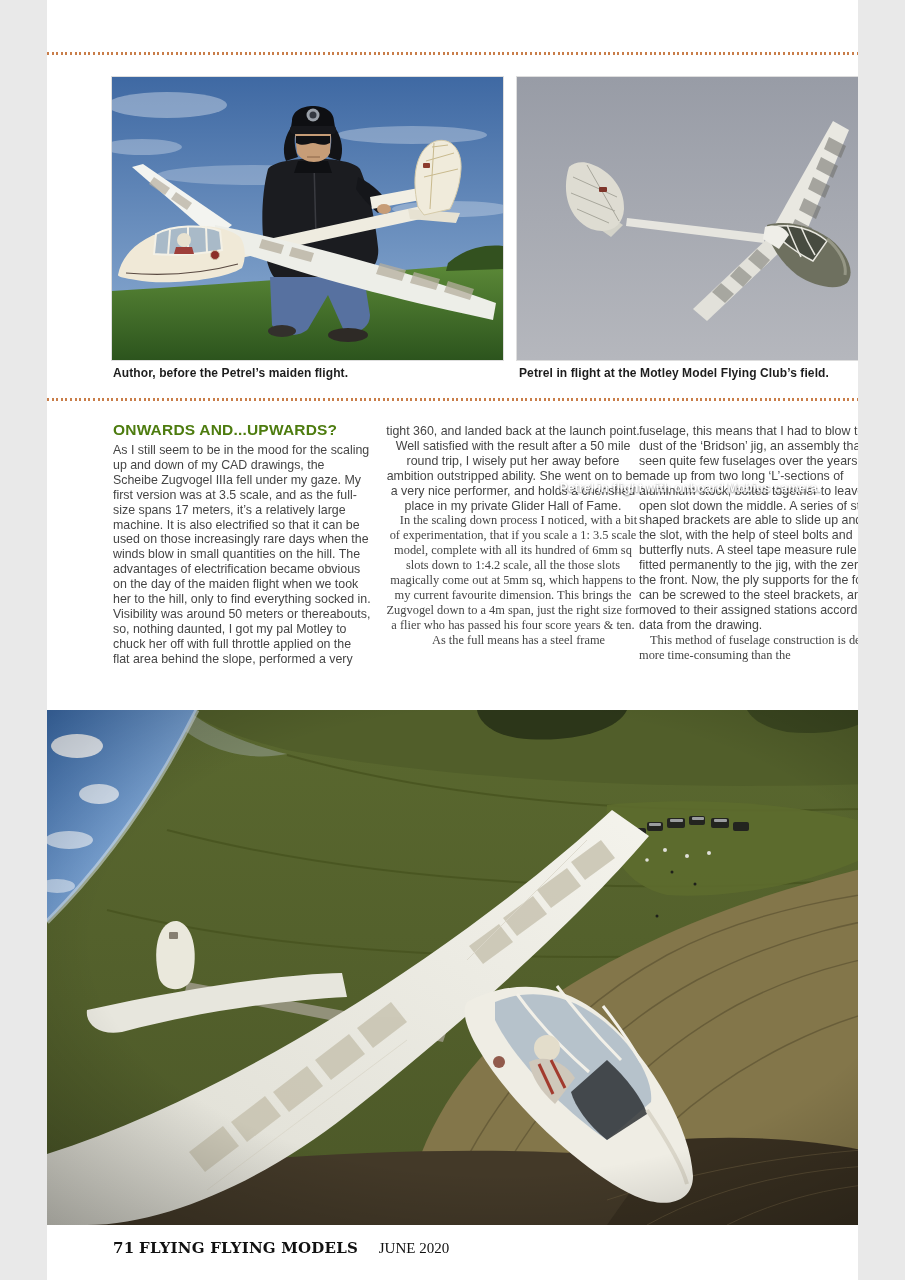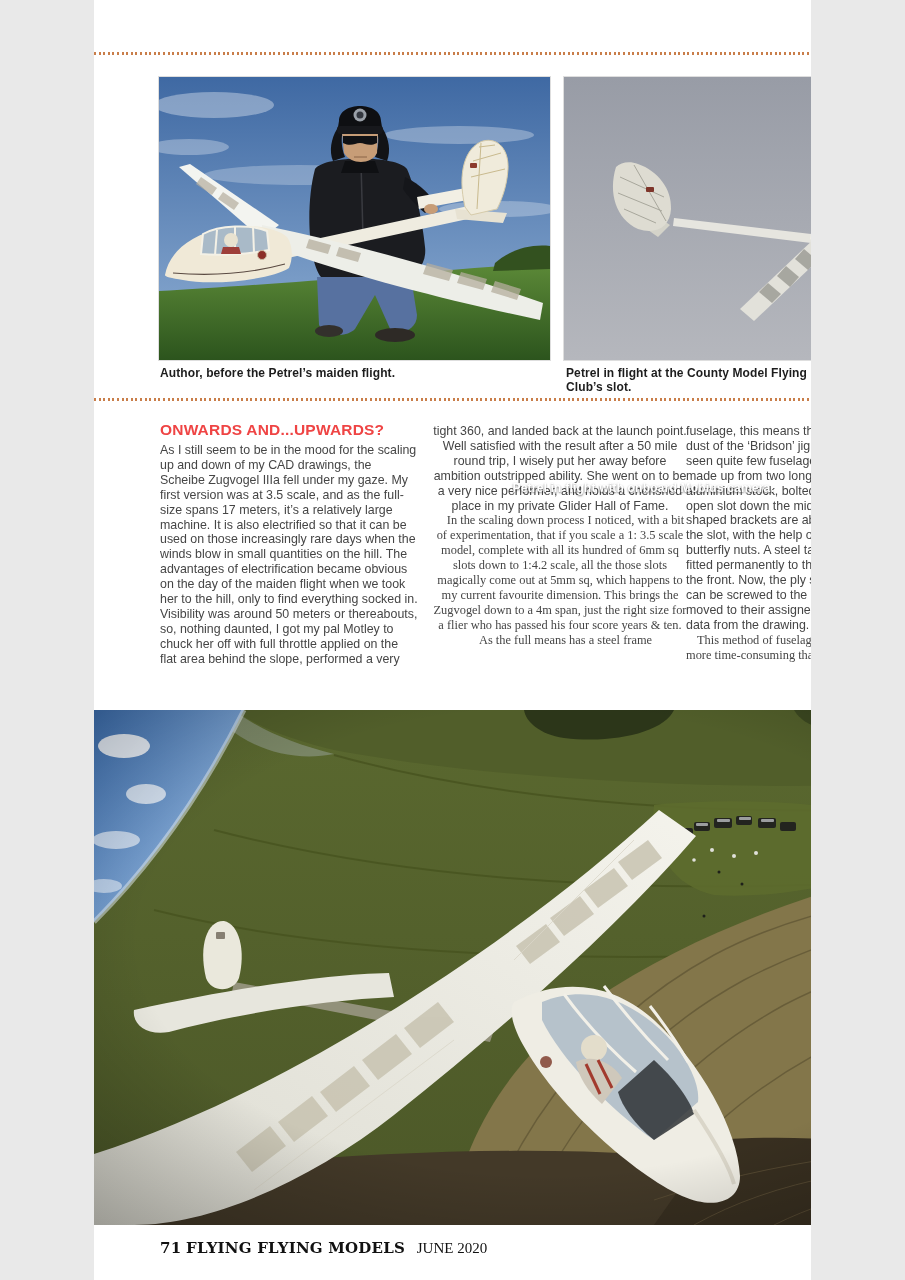--- a/index.html
+++ b/index.html
@@ -1,53 +1,53 @@
 <!DOCTYPE html>
 <html><head>
 <meta charset="utf-8">
 <style>
   html,body{margin:0;padding:0;background:#e9e9e9;}
   .page{
-    position:relative;width:717px;height:1280px;margin:0 auto;
+    position:relative;width:811px;height:1280px;margin:0 auto;
     background:#ffffff;overflow:hidden;
     font-family:"Liberation Sans", sans-serif;
   }
   .dotted-rule{
     position:absolute;left:0;width:905px;height:3px;
     background-image:repeating-linear-gradient(to right,#c97e4a 0px,#c97e4a 2px,transparent 2px,transparent 4.6px);
   }
   .photo{position:absolute;overflow:hidden;outline:1px solid #dedede;}
   .photo svg{display:block;}
   .photo-caption{
     position:absolute;font-size:12px;font-weight:bold;color:#1d1d1d;letter-spacing:.1px;
   }
   .article-col{
     position:absolute;width:258px;top:424px;
     font-size:12.4px;line-height:14.9px;color:#454545;text-align:left;
   }
   .article-col p{margin:0;}
   .article-col p.indent{text-indent:11px;font-family:Liberation Serif, serif;}
   .article-heading{
-    font-size:15.5px;font-weight:bold;color:#ef4444;letter-spacing:.2px;
+    font-size:15.5px;font-weight:bold;color:#4d7c0f;letter-spacing:.2px;
     margin:0 0 5px 0;line-height:17px;
   }
   #col1{left:66px;top:421px;}
   #col2{left:337px;text-align:center;}
   #col3{left:584px;margin-left:8px;}
   .overlay-caption{
     position:absolute;right:37px;top:481px;
     font-size:12px;font-weight:bold;color:#ffffff;letter-spacing:.2px;
     text-shadow:0 1px 2px rgba(0,0,0,.55);
   }
   .footer{
     position:absolute;left:66px;top:1239px;font-size:15px;color:#111111;
     font-family:"DejaVu Serif", serif;white-space:nowrap;
   }
   .footer .num,.footer .mag{font-weight:bold;letter-spacing:.2px;}
-  .footer .issue{font-weight:normal;font-family:"Liberation Serif", serif;margin-left:7px;}
+  .footer .issue{font-weight:normal;font-family:"Liberation Serif", serif;margin-left:16px;}
 </style>
 </head>
 <body>
 
 <div class="page">
 
   <div class="dotted-rule" style="top:52px"></div>
 
   <div class="photo" style="left:65px;top:77px;width:391px;height:283px">
     <svg width="391" height="283" viewBox="0 0 391 283">
@@ -174,21 +174,21 @@
           <path d="M270,148 C274,158 278,168 284,180"></path>
           <path d="M284,150 C288,160 292,168 298,178"></path>
         </g>
         <path d="M310,162 C322,172 330,186 328,198" stroke="#9fa08e" stroke-width="3" fill="none" opacity=".8"></path>
         <path d="M248,150 C258,146 268,150 272,158 L262,172 L246,162 Z" fill="#efeee8"></path>
       </g>
     </svg>
   </div>
 
   <div class="photo-caption" style="left:66px;top:366px">Author, before the Petrel’s maiden flight.</div>
-  <div class="photo-caption" style="left:472px;top:366px">Petrel in flight at the County Model Flying Club’s slot.</div>
+  <div class="photo-caption" style="left:472px;top:366px">Petrel in flight at the Motley Model Flying Club’s field.</div>
 
   <div class="dotted-rule" style="top:398px"></div>
 
   <div class="article-col" id="col1">
     <h2 class="article-heading">ONWARDS AND...UPWARDS?</h2>
     <p>As I still seem to be in the mood for the scaling up and down of my CAD drawings, the Scheibe Zugvogel IIIa fell under my gaze. My first version was at 3.5 scale, and as the full-size spans 17 meters, it’s a relatively large machine. It is also electrified so that it can be used on those increasingly rare days when the winds blow in small quantities on the hill. The advantages of electrification became obvious on the day of the maiden flight when we took her to the hill, only to find everything socked in. Visibility was around 50 meters or thereabouts, so, nothing daunted, I got my pal Motley to chuck her off with full throttle applied on the flat area behind the slope, performed a very</p>
   </div>
   <div class="article-col" id="col2">
     <p>tight 360, and landed back at the launch point. Well satisfied with the result after a 50 mile round trip, I wisely put her away before ambition outstripped ability. She went on to be a very nice performer, and holds a cherished place in my private Glider Hall of Fame.</p>
     <p class="indent">In the scaling down process I noticed, with a bit of experimentation, that if you scale a 1: 3.5 scale model, complete with all its hundred of 6mm sq slots down to 1:4.2 scale, all the those slots magically come out at 5mm sq, which happens to my current favourite dimension. This brings the Zugvogel down to a 4m span, just the right size for a flier who has passed his four score years &amp; ten.</p>

